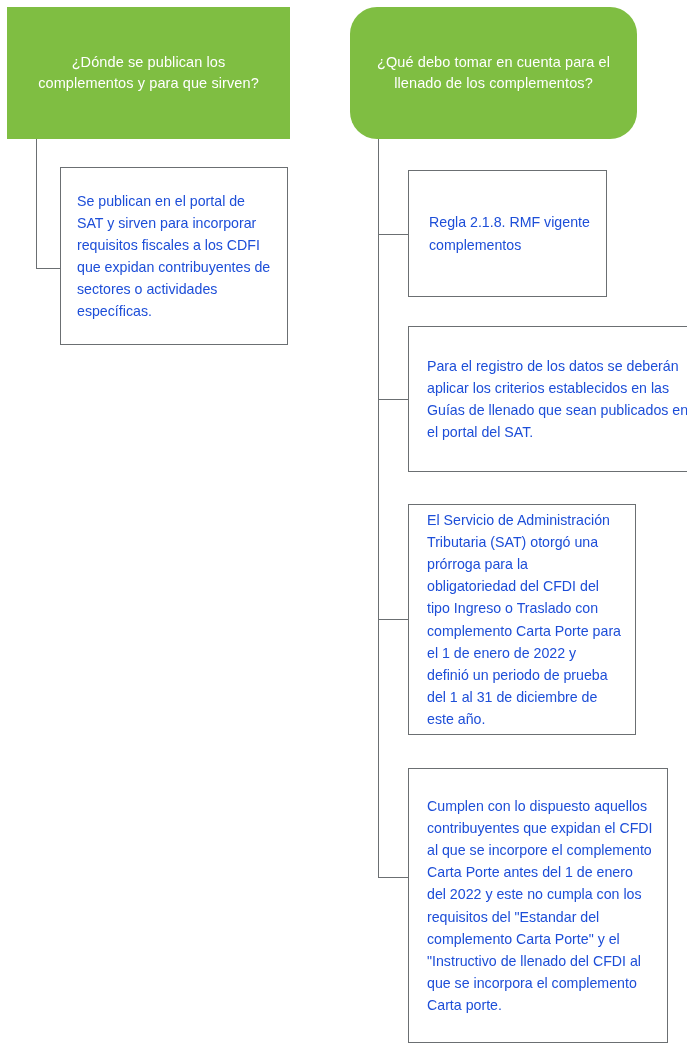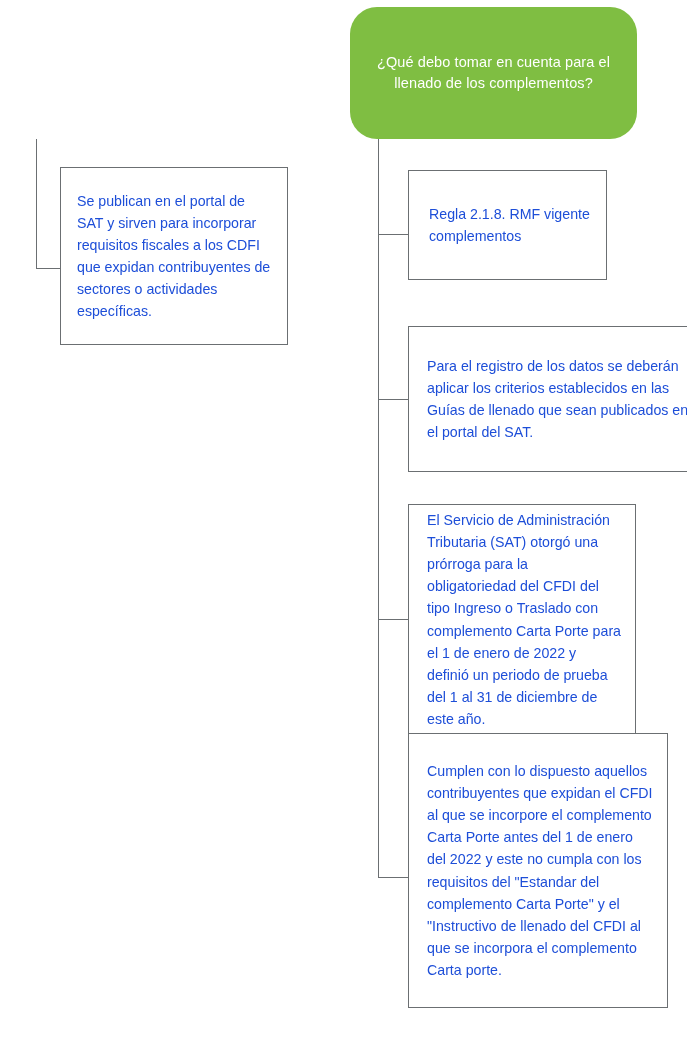--- a/index.html
+++ b/index.html
@@ -62,36 +62,39 @@
   .content-box .body-text {
     color: #1d4ed8;
     font-size: 14.2px;
     line-height: 1.56;
     text-align: left;
     padding: 0 14px;
     width: 100%;
   }
 
   #box-left   { left: 60px;  top: 167px; width: 228px; height: 178px; }
-  #box-right-1 { left: 408px; top: 170px; width: 199px; height: 110px; }
+  #box-right-1 { left: 408px; top: 170px; width: 199px; height: 127px; }
   #box-right-2 { left: 408px; top: 326px; width: 296px; height: 146px; }
   #box-right-3 { left: 408px; top: 504px; width: 228px; height: 231px; }
-  #box-right-4 { left: 408px; top: 733px; width: 260px; height: 275px; }
+  #box-right-4 { left: 408px; top: 768px; width: 260px; height: 275px; }
 
   #box-right-1 .body-text { padding-left: 20px; }
   #box-right-2 .body-text { padding-left: 18px; }
   #box-right-3 .body-text { padding-left: 18px; }
   #box-right-4 .body-text { padding-left: 18px; }
   #box-left .body-text    { padding-left: 16px; }
 </style>
 </head>
 <body>
 
 <div id="diagram-canvas">
 
+  <div class="header-box" id="header-left">
+    <span class="header-text">¿Dónde se publican los complementos y para que sirven?</span>
+  </div>
 
   <div class="connector conn-v" style="left:36px; top:139px; height:130px;"></div>
   <div class="connector conn-h" style="left:36px; top:268px; width:25px;"></div>
 
   <div class="content-box" id="box-left">
     <span class="body-text">Se publican en el portal de SAT y sirven para incorporar requisitos fiscales a los CDFI que expidan contribuyentes de sectores o actividades específicas.</span>
   </div>
 
   <div class="header-box" id="header-right">
     <span class="header-text">¿Qué debo tomar en cuenta para el llenado de los complementos?</span>

